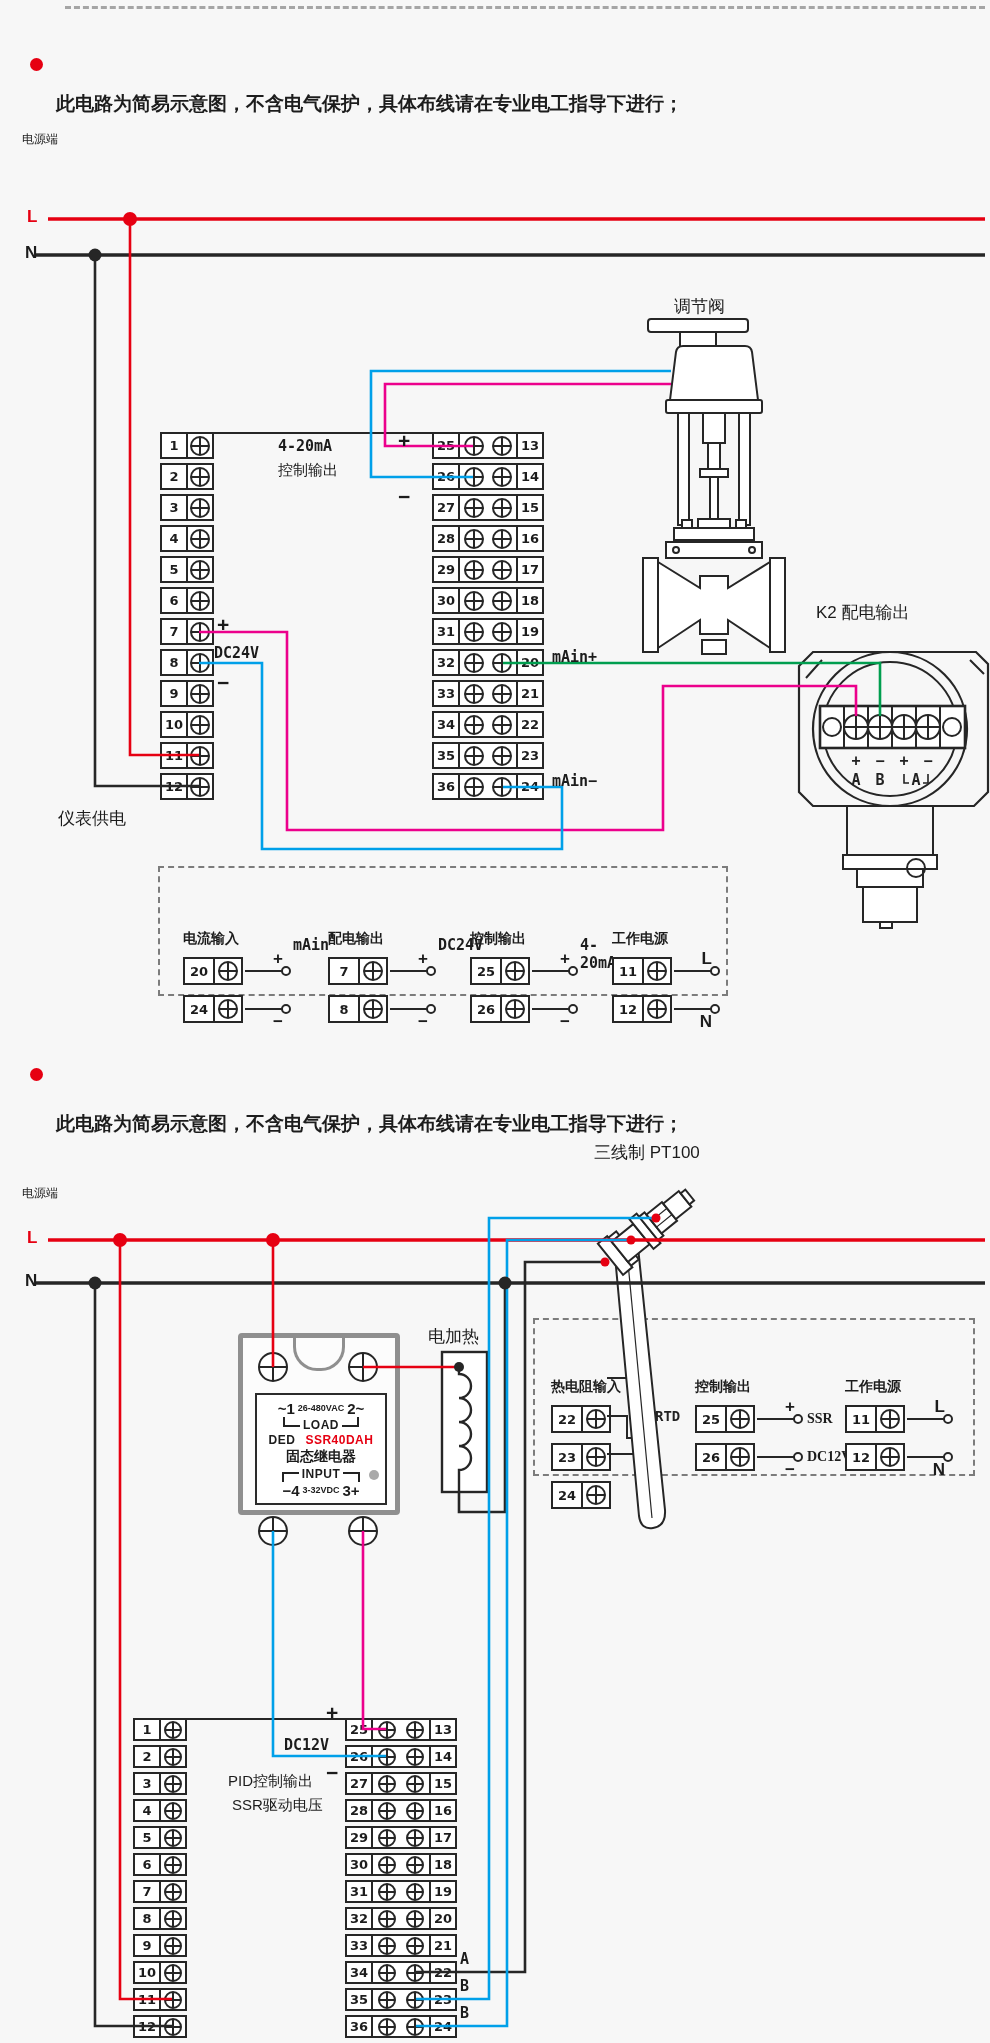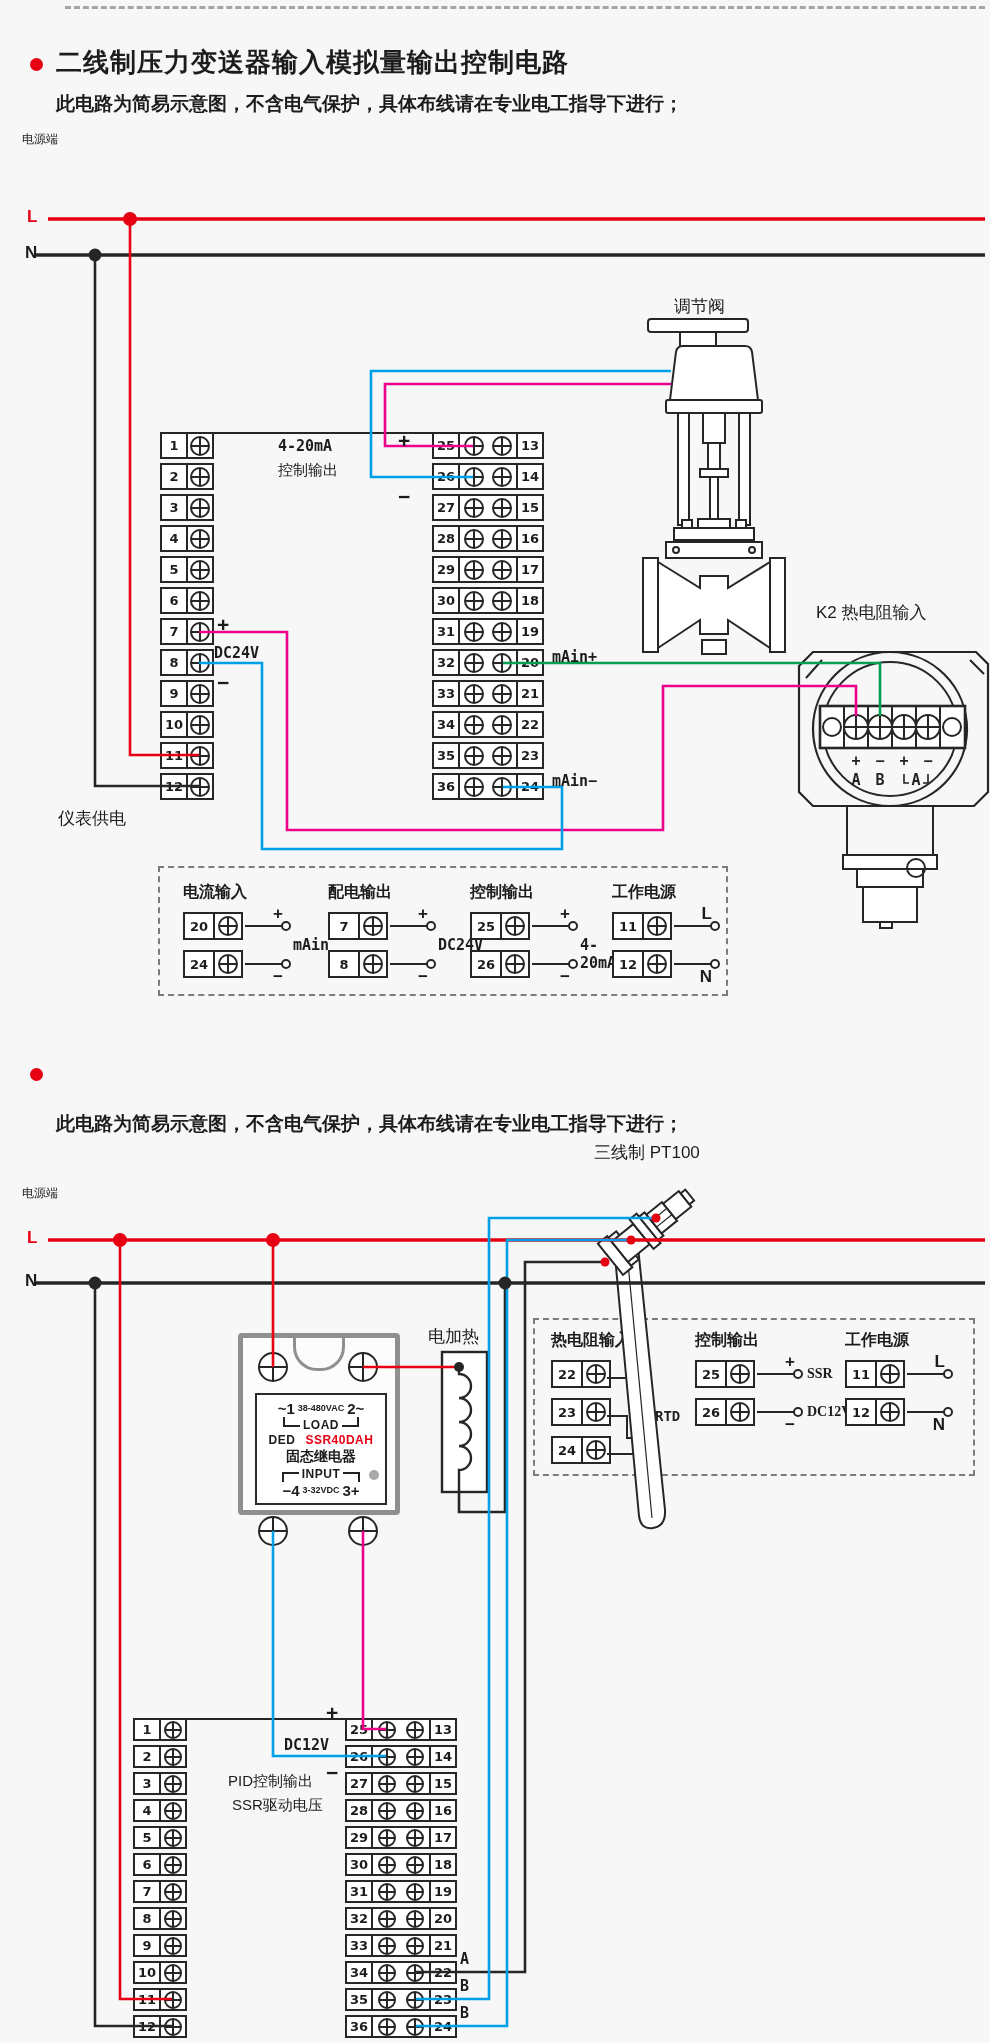--- a/index.html
+++ b/index.html
@@ -39,21 +39,21 @@
   .tnum{box-sizing:border-box;width:26px;display:flex;align-items:center;justify-content:center;
         font-family:"DejaVu Sans",sans-serif;font-weight:700;font-size:13px;}
   .br{border-right:2px solid var(--line);} .bl{border-left:2px solid var(--line);}
   .tsc{flex:1;display:flex;align-items:center;justify-content:center;}
   .screw{box-sizing:border-box;display:inline-block;border:2px solid var(--line);border-radius:50%;
      background:linear-gradient(var(--line),var(--line)) center/100% 2px no-repeat,
                 linear-gradient(var(--line),var(--line)) center/2px 100% no-repeat,#fff;}
   
   .lbox{position:absolute;border:2px dashed #7c7c7c;z-index:2;box-sizing:border-box;}
   .lgroup{position:absolute;z-index:3;}
-  .lgt{font-size:16px;font-weight:700;margin-bottom:6px;}
+  .lgt{font-size:14px;font-weight:700;margin-bottom:6px;margin-top:48px;}
   .lgrow{height:30px;margin-top:8px;display:flex;align-items:center;position:relative;}
   .lgterm{display:flex;border:2px solid var(--line);background:#fff;box-sizing:border-box;height:28px;}
   .lgn{width:28px;display:flex;align-items:center;justify-content:center;border-right:2px solid var(--line);
        font-family:"DejaVu Sans",sans-serif;font-weight:700;font-size:13px;}
   .lgs{width:26px;display:flex;align-items:center;justify-content:center;}
   .lgline{position:relative;width:38px;height:2px;background:var(--line);margin-left:2px;}
   .ring{position:absolute;right:-8px;top:-4px;width:6px;height:6px;border:2px solid var(--line);border-radius:50%;background:#fff;}
   .mk{position:absolute;font-size:17px;font-weight:700;line-height:1;}
   .mkt{right:0px;top:-20px;} .mkb{right:0px;bottom:-20px;}
   .lggl{position:absolute;left:110px;top:54px;font-family:"DejaVu Sans Mono",monospace;font-size:15px;font-weight:700;}
@@ -201,37 +201,36 @@
     <circle cx="273" cy="1240" r="7" class="d-red"></circle>
     <circle cx="95" cy="1283" r="6.5" class="d-blk"></circle>
     <circle cx="505" cy="1283" r="6.5" class="d-blk"></circle>
     <circle cx="459" cy="1367" r="5" class="d-blk"></circle>
     <circle cx="605" cy="1262" r="4.5" class="d-red"></circle>
     <circle cx="631" cy="1240" r="4.5" class="d-red"></circle>
     <circle cx="656" cy="1218" r="4.5" class="d-red"></circle>
   </svg>
 
   <span class="bullet" style="left:30px;top:58px"></span>
-  <div class="lab title" style="left:56px;top:46px">二线制压力变送器输入模拟量输出控制电路</div>
   <div class="lab subtitle" style="left:56px;top:92px">此电路为简易示意图，不含电气保护，具体布线请在专业电工指导下进行；</div>
   <div class="lab cn16" style="left:22px;top:132px">电源端</div>
   <div class="lab cn17 red" style="left:27px;top:206px;font-weight:700">L</div>
   <div class="lab cn17" style="left:25px;top:242px;font-weight:700">N</div>
   <div class="lab mono15 ctr" style="left:255px;top:437px;width:100px">4-20mA</div>
   <div class="lab cn15" style="left:278px;top:461px">控制输出</div>
   <div class="lab mk20" style="left:398px;top:428px">+</div>
   <div class="lab mk20" style="left:398px;top:484px">−</div>
   <div class="lab mk20" style="left:217px;top:612px">+</div>
   <div class="lab mono15" style="left:214px;top:644px">DC24V</div>
   <div class="lab mk20" style="left:217px;top:670px">−</div>
   <div class="lab mono15" style="left:552px;top:648px">mAin+</div>
   <div class="lab mono15" style="left:552px;top:772px">mAin−</div>
   <div class="lab cn17" style="left:58px;top:808px">仪表供电</div>
   <div class="lab cn17" style="left:674px;top:296px">调节阀</div>
-  <div class="lab cn17" style="left:816px;top:602px">K2  热电阻输入</div>
+  <div class="lab cn17" style="left:816px;top:602px">K2  配电输出</div>
 
   <div class="tblock" style="left:160px;top:432px">
       <div class="trow" style="top:0px;height:27px;width:54px">
         <span class="tnum br">1</span>
         <span class="tsc">
           <i class="screw" style="width:20px;height:20px"></i>
         </span>
       </div>
       <div class="trow" style="top:31px;height:27px;width:54px">
         <span class="tnum br">2</span>
@@ -550,21 +549,21 @@
   <div class="lab cn15" style="left:232px;top:1796px">SSR驱动电压</div>
   <div class="lab mono15" style="left:460px;top:1950px">A</div>
   <div class="lab mono15" style="left:460px;top:1977px">B</div>
   <div class="lab mono15" style="left:460px;top:2004px">B</div>
 
   <div class="ssr">
     <div class="ssr-notch"></div>
     <div class="ssr-panel">
       <div class="ssr-r1">
         <span class="s15">~1</span>
-        <span class="s9">38-480VAC</span>
+        <span class="s9">26-480VAC</span>
         <span class="s15">2~</span>
       </div>
       <div class="ssr-r2">
         <span class="brkdL"></span>
         <span class="s12b">LOAD</span>
         <span class="brkdR"></span>
       </div>
       <div class="ssr-r3">
         <span class="s12b">DED</span>
         <span class="s12b red">SSR40DAH</span>

